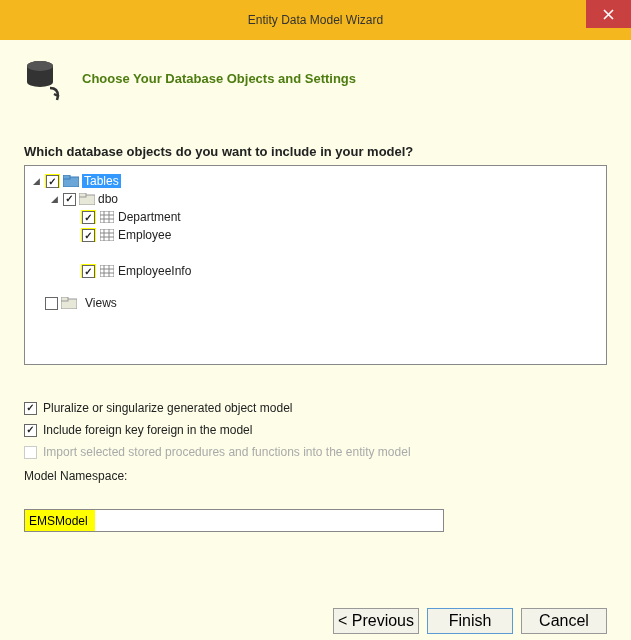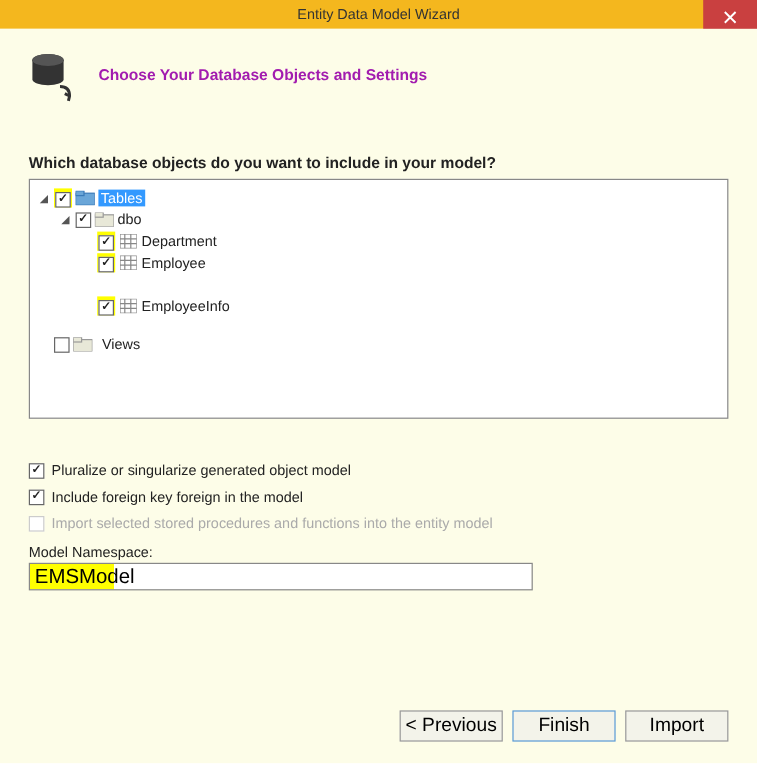--- a/index.html
+++ b/index.html
@@ -1,38 +1,38 @@
 <!DOCTYPE html>
 <html><head>
   <meta charset="utf-8">
   <style>
     * { box-sizing: border-box; margin: 0; padding: 0; }
     body { font-family: "Segoe UI", Tahoma, sans-serif; font-size: 12px; background: #fff; width: 631px; height: 640px; overflow: hidden; }
-    .titlebar { height: 24px; background: #f4b71e; display: flex; align-items: center; justify-content: center; position: relative; }
+    .titlebar { height: 40px; background: #f4b71e; display: flex; align-items: center; justify-content: center; position: relative; }
     .titlebar-text { color: #333; font-size: 12px; }
     .close-btn { position: absolute; right: 0; top: 0; width: 45px; height: 28px; background: #c94040; color: #fff; display: flex; align-items: center; justify-content: center; font-size: 14px; cursor: pointer; }
     .content { background: #fdfde8; padding: 18px 24px 16px 24px; height: 612px; position: relative; }
     .header-row { display: flex; align-items: center; gap: 18px; margin-bottom: 46px; }
     .db-icon { width: 40px; height: 40px; position: relative; }
-    .header-title { font-weight: bold; font-size: 13px; color: #a21caf; }
+    .header-title { font-weight: bold; font-size: 13px; color: #4d7c0f; }
     .question { font-weight: bold; font-size: 13px; color: #222; margin-bottom: 6px; }
     .tree-box { border: 1px solid #888; background: #fff; height: 200px; padding: 6px 4px; overflow: auto; }
     .tree-node { display: flex; align-items: center; gap: 3px; height: 18px; font-size: 12px; color: #222; }
     .expander { width: 11px; height: 11px; display: flex; align-items: center; justify-content: center; font-size: 9px; color: #555; cursor: pointer; }
     .chk { width: 13px; height: 13px; border: 1px solid #666; background: #fff; display: inline-flex; align-items: center; justify-content: center; cursor: pointer; font-size: 10px; line-height: 1; }
     .chk.checked::after { content: "✓"; color: #222; font-weight: bold; }
     .hl { background: #ffff00; padding: 0 1px; }
     .sel { background: #3399ff; color: #fff; padding: 0 2px; }
     .node-icon { width: 16px; height: 14px; display: inline-flex; align-items: center; justify-content: center; }
     .opts { margin-top: 36px; }
     .opt-row { display: flex; align-items: center; gap: 6px; margin-bottom: 8px; font-size: 12px; color: #222; }
     .opt-row.disabled { color: #aaa; }
     .ns-label { font-size: 12px; margin-top: 10px; margin-bottom: 2px; color: #222; }
     .ns-input-wrap { width: 420px; }
-    .ns-input { width: 100%; height: 23px; border: 1px solid #888; padding: 2px 4px; font-size: 17px; font-family: inherit; }
+    .ns-input { width: 100%; height: 23px; border: 1px solid #888; padding: 2px 4px; font-size: 12px; font-family: inherit; margin-top: 24px; }
     .ns-input.hl-val { background: linear-gradient(to right, #ffff00 0, #ffff00 70px, #fff 70px); }
     .btn-row { position: absolute; bottom: 18px; right: 24px; display: flex; gap: 8px; }
     .btn { width: 86px; height: 26px; border: 1px solid #999; background: #f3f3ea; font-size: 16px; cursor: pointer; font-family: inherit; }
     .btn:disabled, .btn.disabled { color: #aaa; cursor: default; }
     .btn.default { border: 1px solid #5b9bd5; }
     svg { display: block; }
   </style>
 </head>
 <body>
 
@@ -154,15 +154,15 @@
   </div>
 
   <div class="ns-label">Model Namespace:</div>
   <div class="ns-input-wrap">
     <input class="ns-input hl-val" type="text" value="EMSModel" style="">
   </div>
 
   <div class="btn-row">
     <button class="btn">&lt; Previous</button>
     <button class="btn default">Finish</button>
-    <button class="btn">Import</button>
+    <button class="btn">Cancel</button>
   </div>
 </div>
 
 </body></html>

